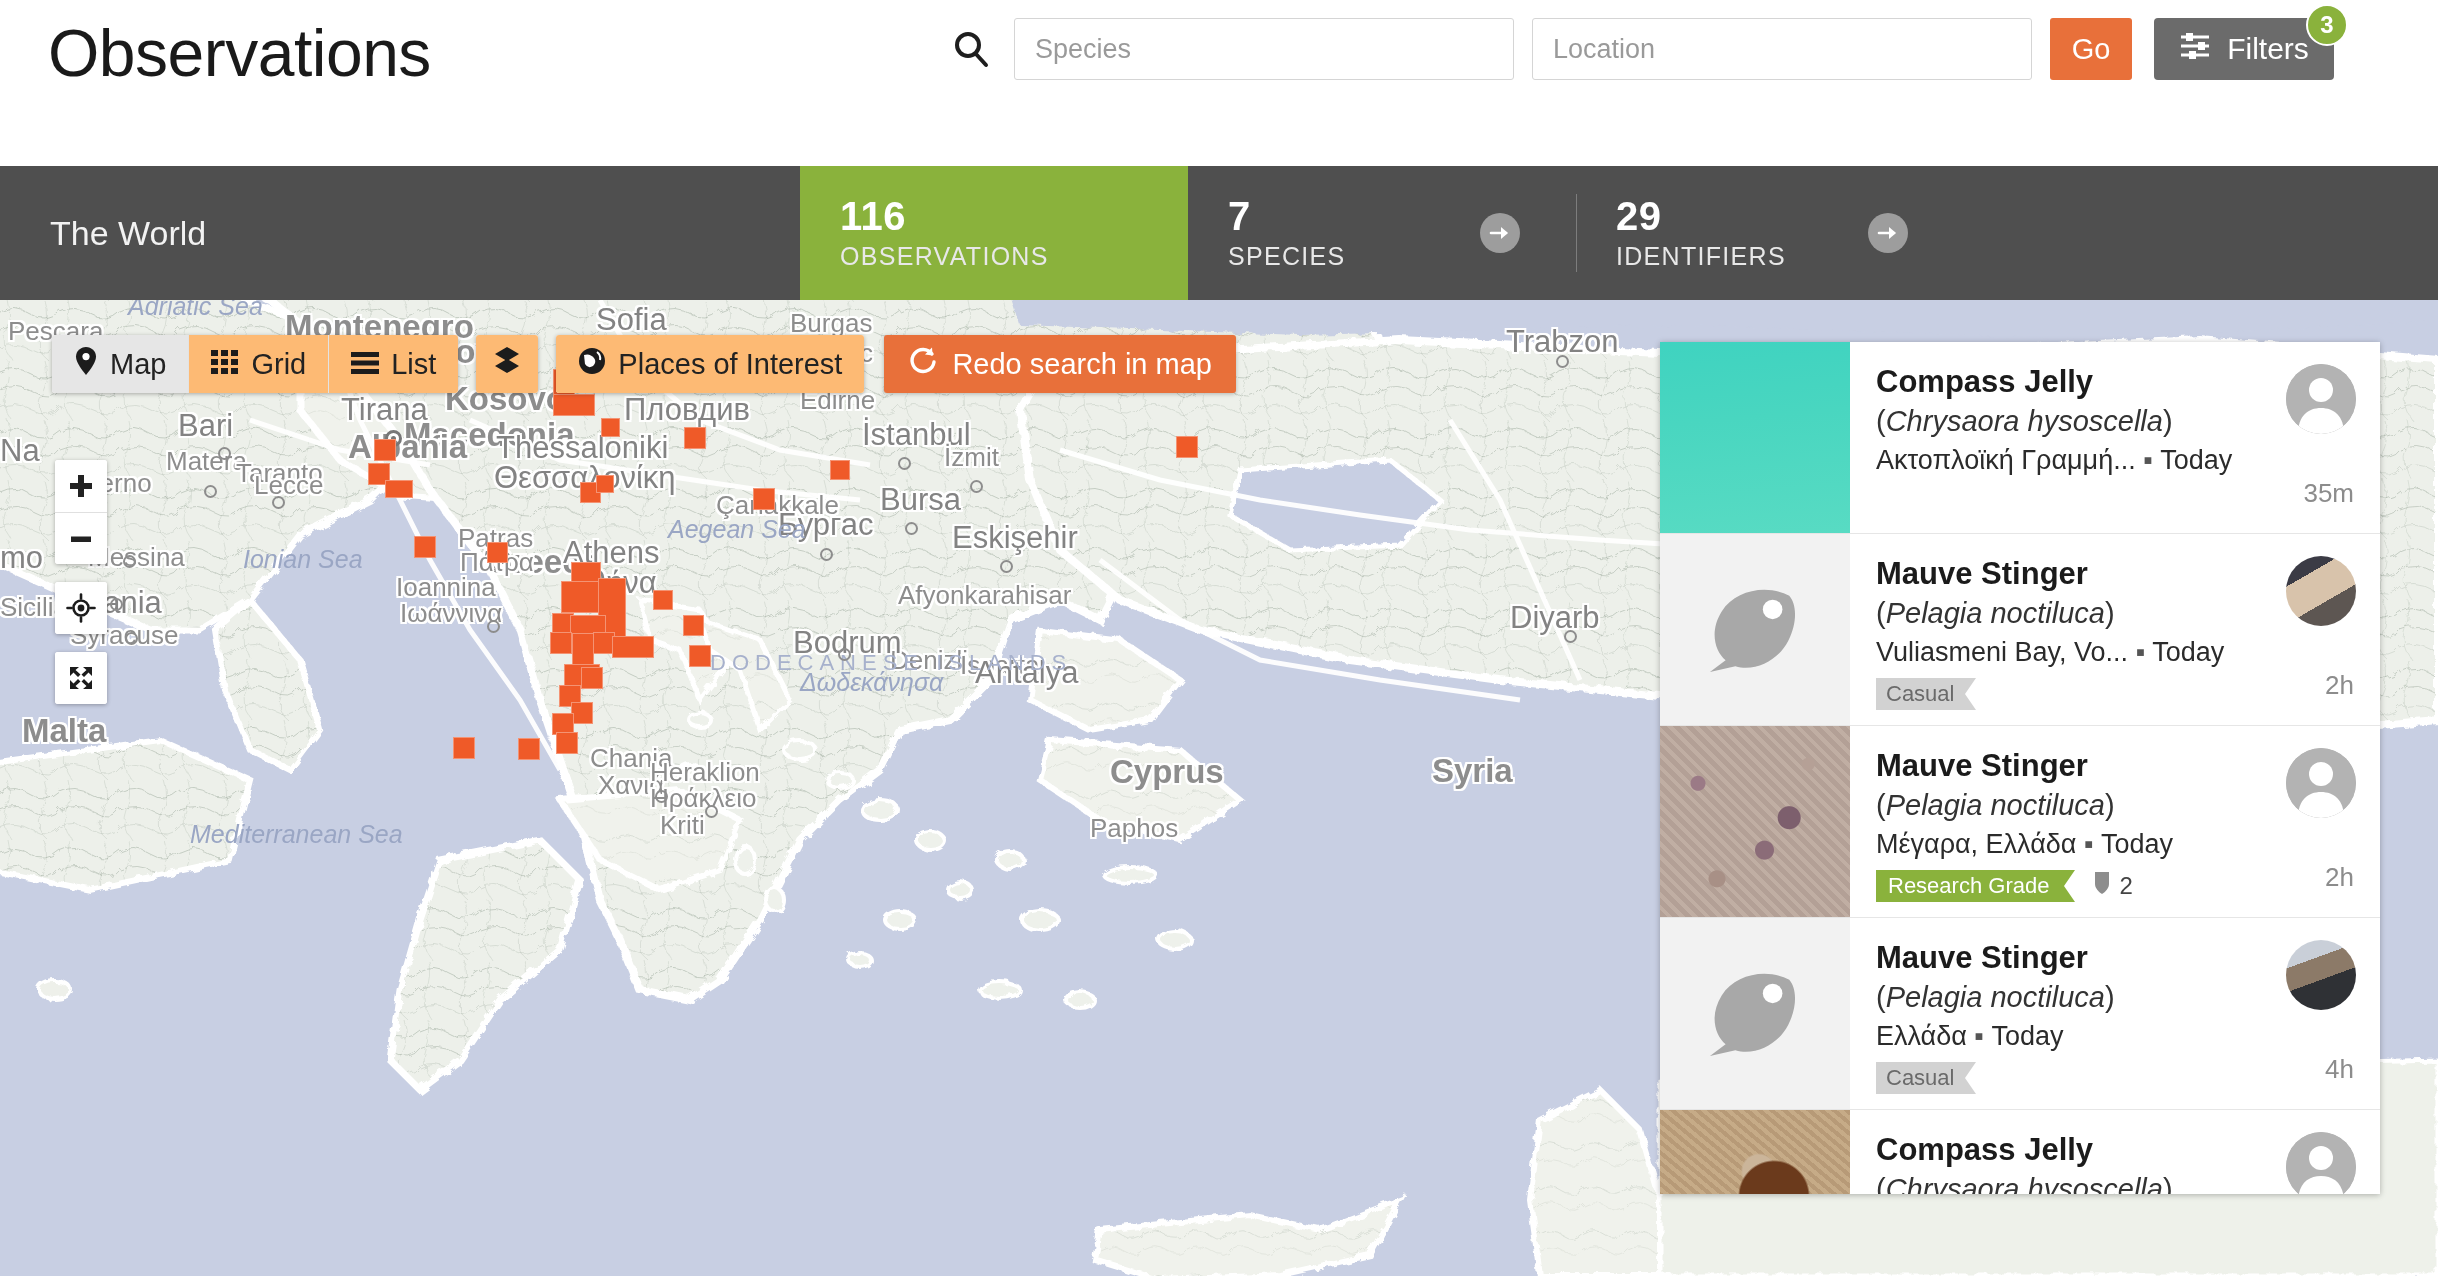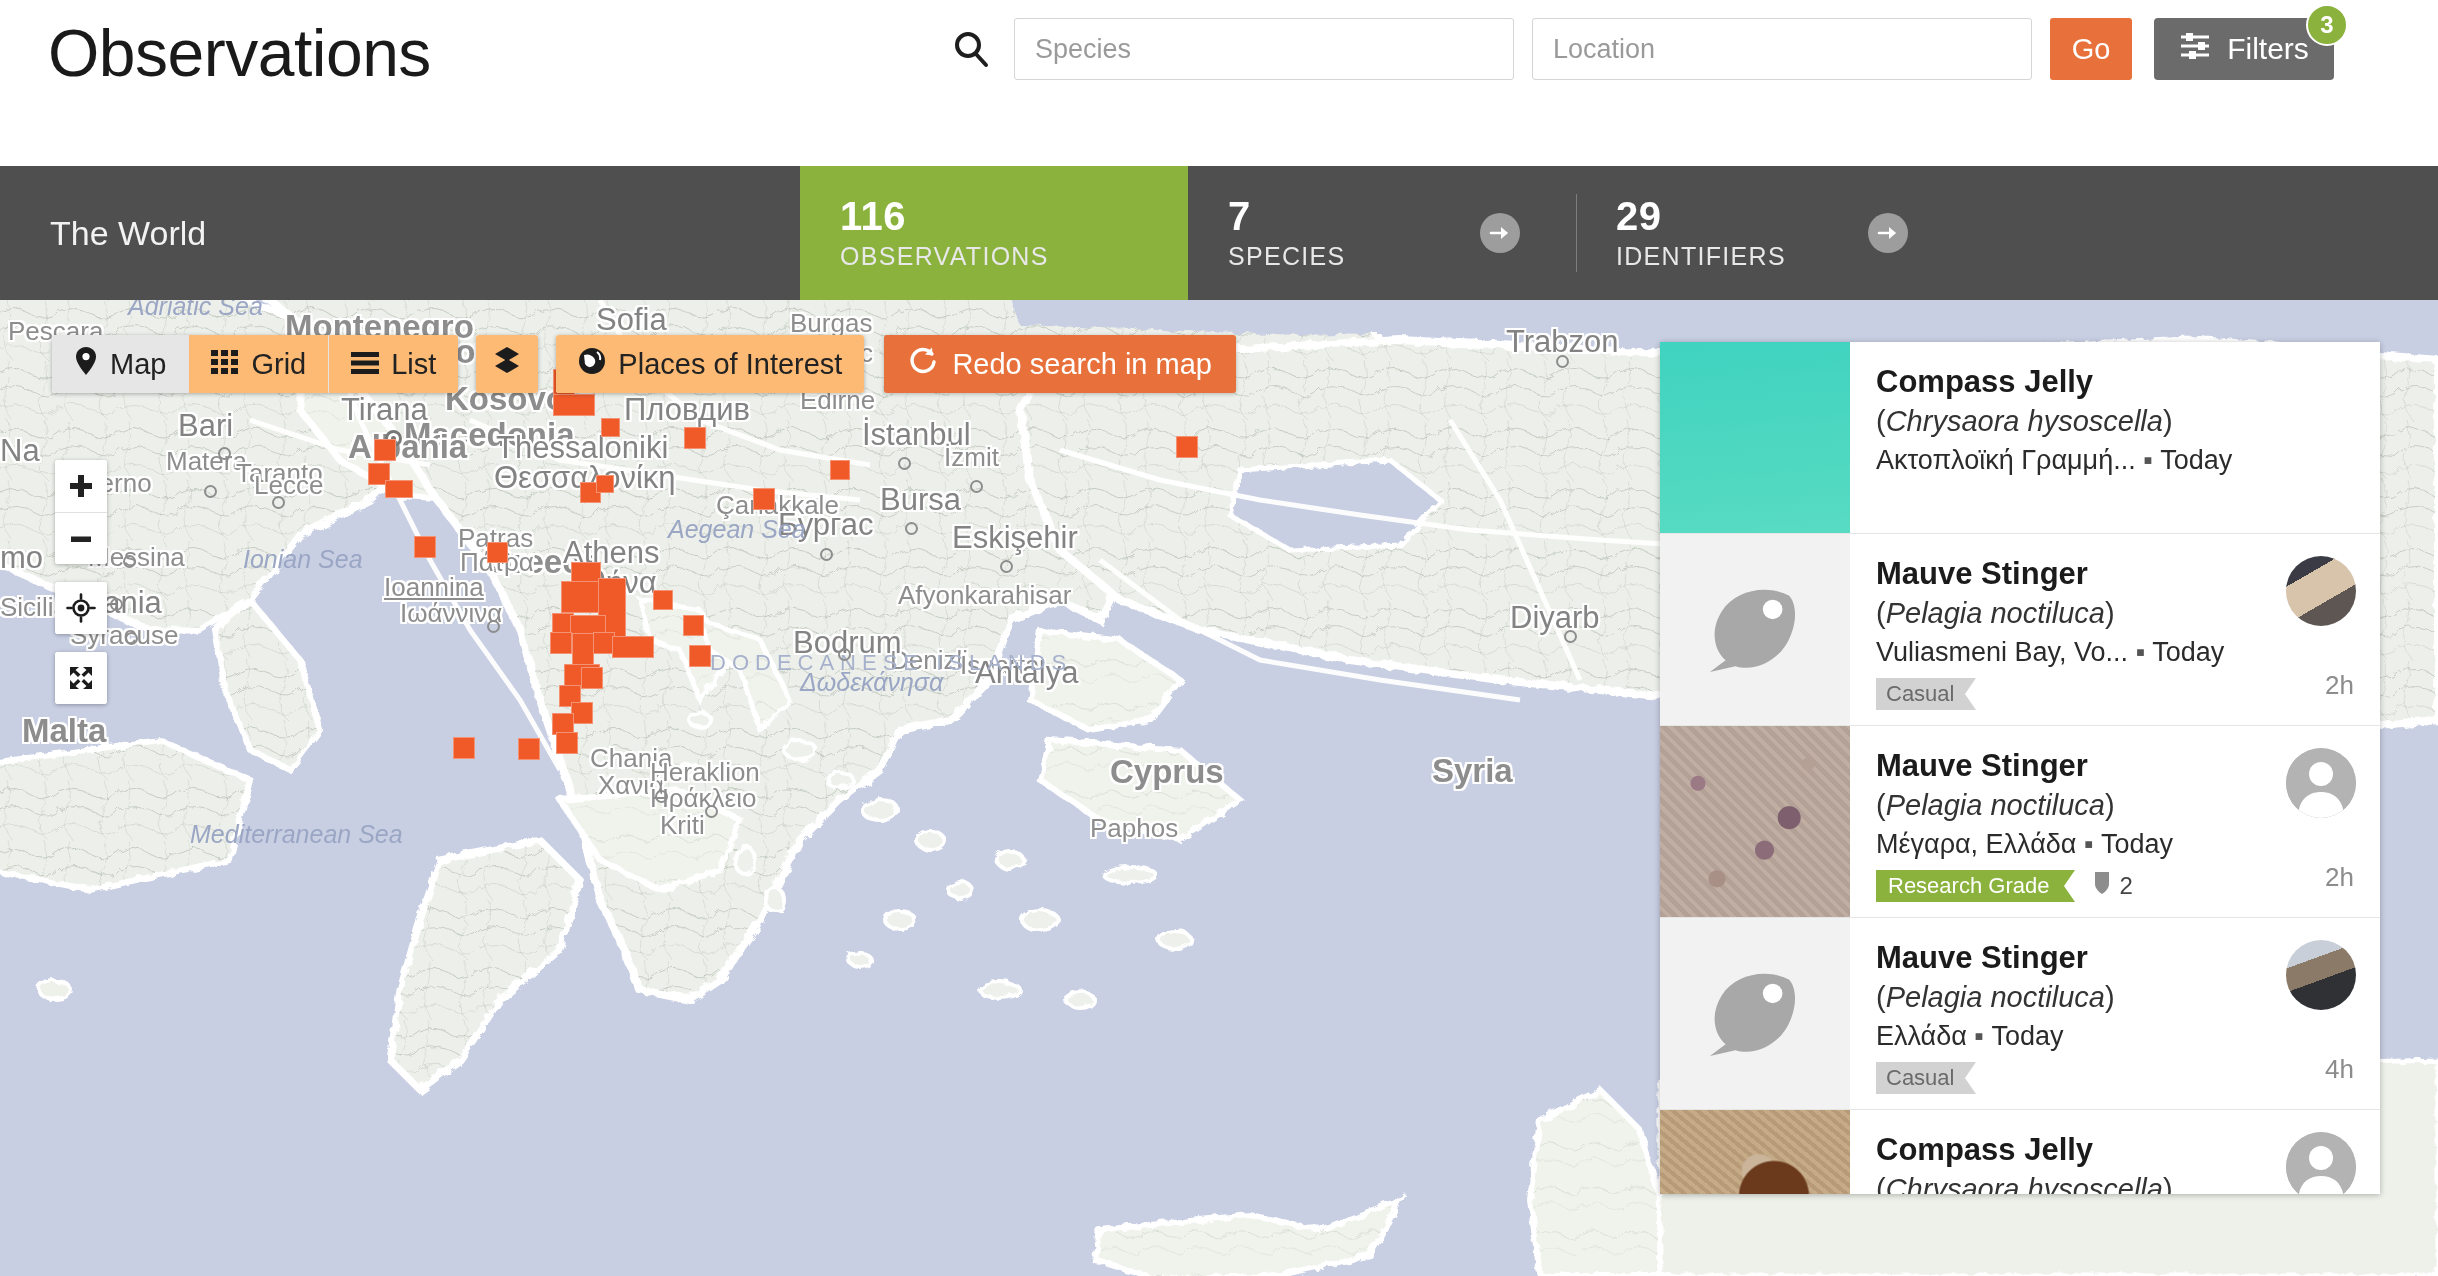--- a/index.html
+++ b/index.html
@@ -471,21 +471,21 @@
       <div class="map-label lbl-city" style="left: 166px; top: 146px;">Matera</div>
       <div class="map-label lbl-city" style="left: 236px; top: 158px;">Taranto</div>
       <div class="map-label lbl-city" style="left: 254px; top: 170px;">Lecce</div>
       <div class="map-label lbl-city-lg" style="left: 0px; top: 133px;">Na</div>
       <div class="map-label lbl-city" style="left: 62px; top: 168px;">Salerno</div>
       <div class="map-label lbl-city" style="left: 716px; top: 190px;">Çanakkale</div>
       <div class="map-label lbl-city" style="left: 944px; top: 142px;">İzmit</div>
       <div class="map-label lbl-city-lg" style="left: 880px; top: 182px;">Bursa</div>
       <div class="map-label lbl-city-lg" style="left: 952px; top: 220px;">Eskişehir</div>
       <div class="map-label lbl-city-lg" style="left: 1506px; top: 24px;">Trabzon</div>
-      <div class="map-label lbl-city" style="left: 384px; top: 272px; text-decoration: underline;">Ioannina</div>
+      <div class="map-label lbl-city" style="left: 396px; top: 272px;">Ioannina</div>
       <div class="map-label lbl-city" style="left: 400px; top: 298px;">Ιωάννινα</div>
       <div class="map-label lbl-country" style="left: 487px; top: 243px;">Greece</div>
       <div class="map-label lbl-city-lg" style="left: 778px; top: 207px;">Бургас</div>
       <div class="map-label lbl-city" style="left: 898px; top: 280px;">Afyonkarahisar</div>
       <div class="map-label lbl-city" style="left: 890px; top: 345px;">Denizli</div>
       <div class="map-label lbl-city" style="left: 960px; top: 350px;">Isparta</div>
       <div class="map-label lbl-city-lg" style="left: 1510px; top: 300px;">Diyarb</div>
       <div class="map-label lbl-sea" style="left: 243px; top: 245px;">Ionian Sea</div>
       <div class="map-label lbl-city" style="left: 458px; top: 223px;">Patras</div>
       <div class="map-label lbl-city" style="left: 460px; top: 247px;">Πάτρα</div>
@@ -696,20 +696,30 @@
 
   <div class="obs-panel" id="obs-panel">
       <div class="obs-row">
         <div class="obs-thumb thumb-water"></div>
         <div class="obs-body">
           <div class="obs-name">Compass Jelly</div>
           <div class="obs-sci"><span class="paren">(</span><span>Chrysaora hysoscella</span><span class="paren">)</span></div>
           <div class="obs-place"><span>Ακτοπλοϊκή Γραμμή...</span><span class="sep"> ▪ </span><span>Today</span></div>
           <div class="badge-row"></div>
         </div>
+        <div class="obs-right">
+          <div class="avatar anon">
+            <svg width="70" height="70" viewBox="0 0 70 70" aria-hidden="true">
+              <circle cx="35" cy="35" r="35" fill="#b3b3b3"></circle>
+              <circle cx="35" cy="26" r="12" fill="#ffffff"></circle>
+              <path d="M12 70 C12 52 22 44 35 44 C48 44 58 52 58 70 Z" fill="#ffffff"></path>
+            </svg>
+          </div>
+          <div class="obs-time">35m</div>
+        </div>
       </div>
       <div class="obs-row">
         <div class="obs-thumb ">
           <svg class="bird-icon" viewBox="0 0 120 98" aria-hidden="true">
             <path d="M95 14 C72 2 40 8 26 30 C14 49 18 70 30 80 L14 92 L40 86 C60 92 84 80 94 60 C104 40 102 22 95 14 Z" fill="#a8a8a8"></path>
             <circle cx="78" cy="28" r="10" fill="#ffffff"></circle>
           </svg>
         </div>
         <div class="obs-body">
           <div class="obs-name">Mauve Stinger</div>

